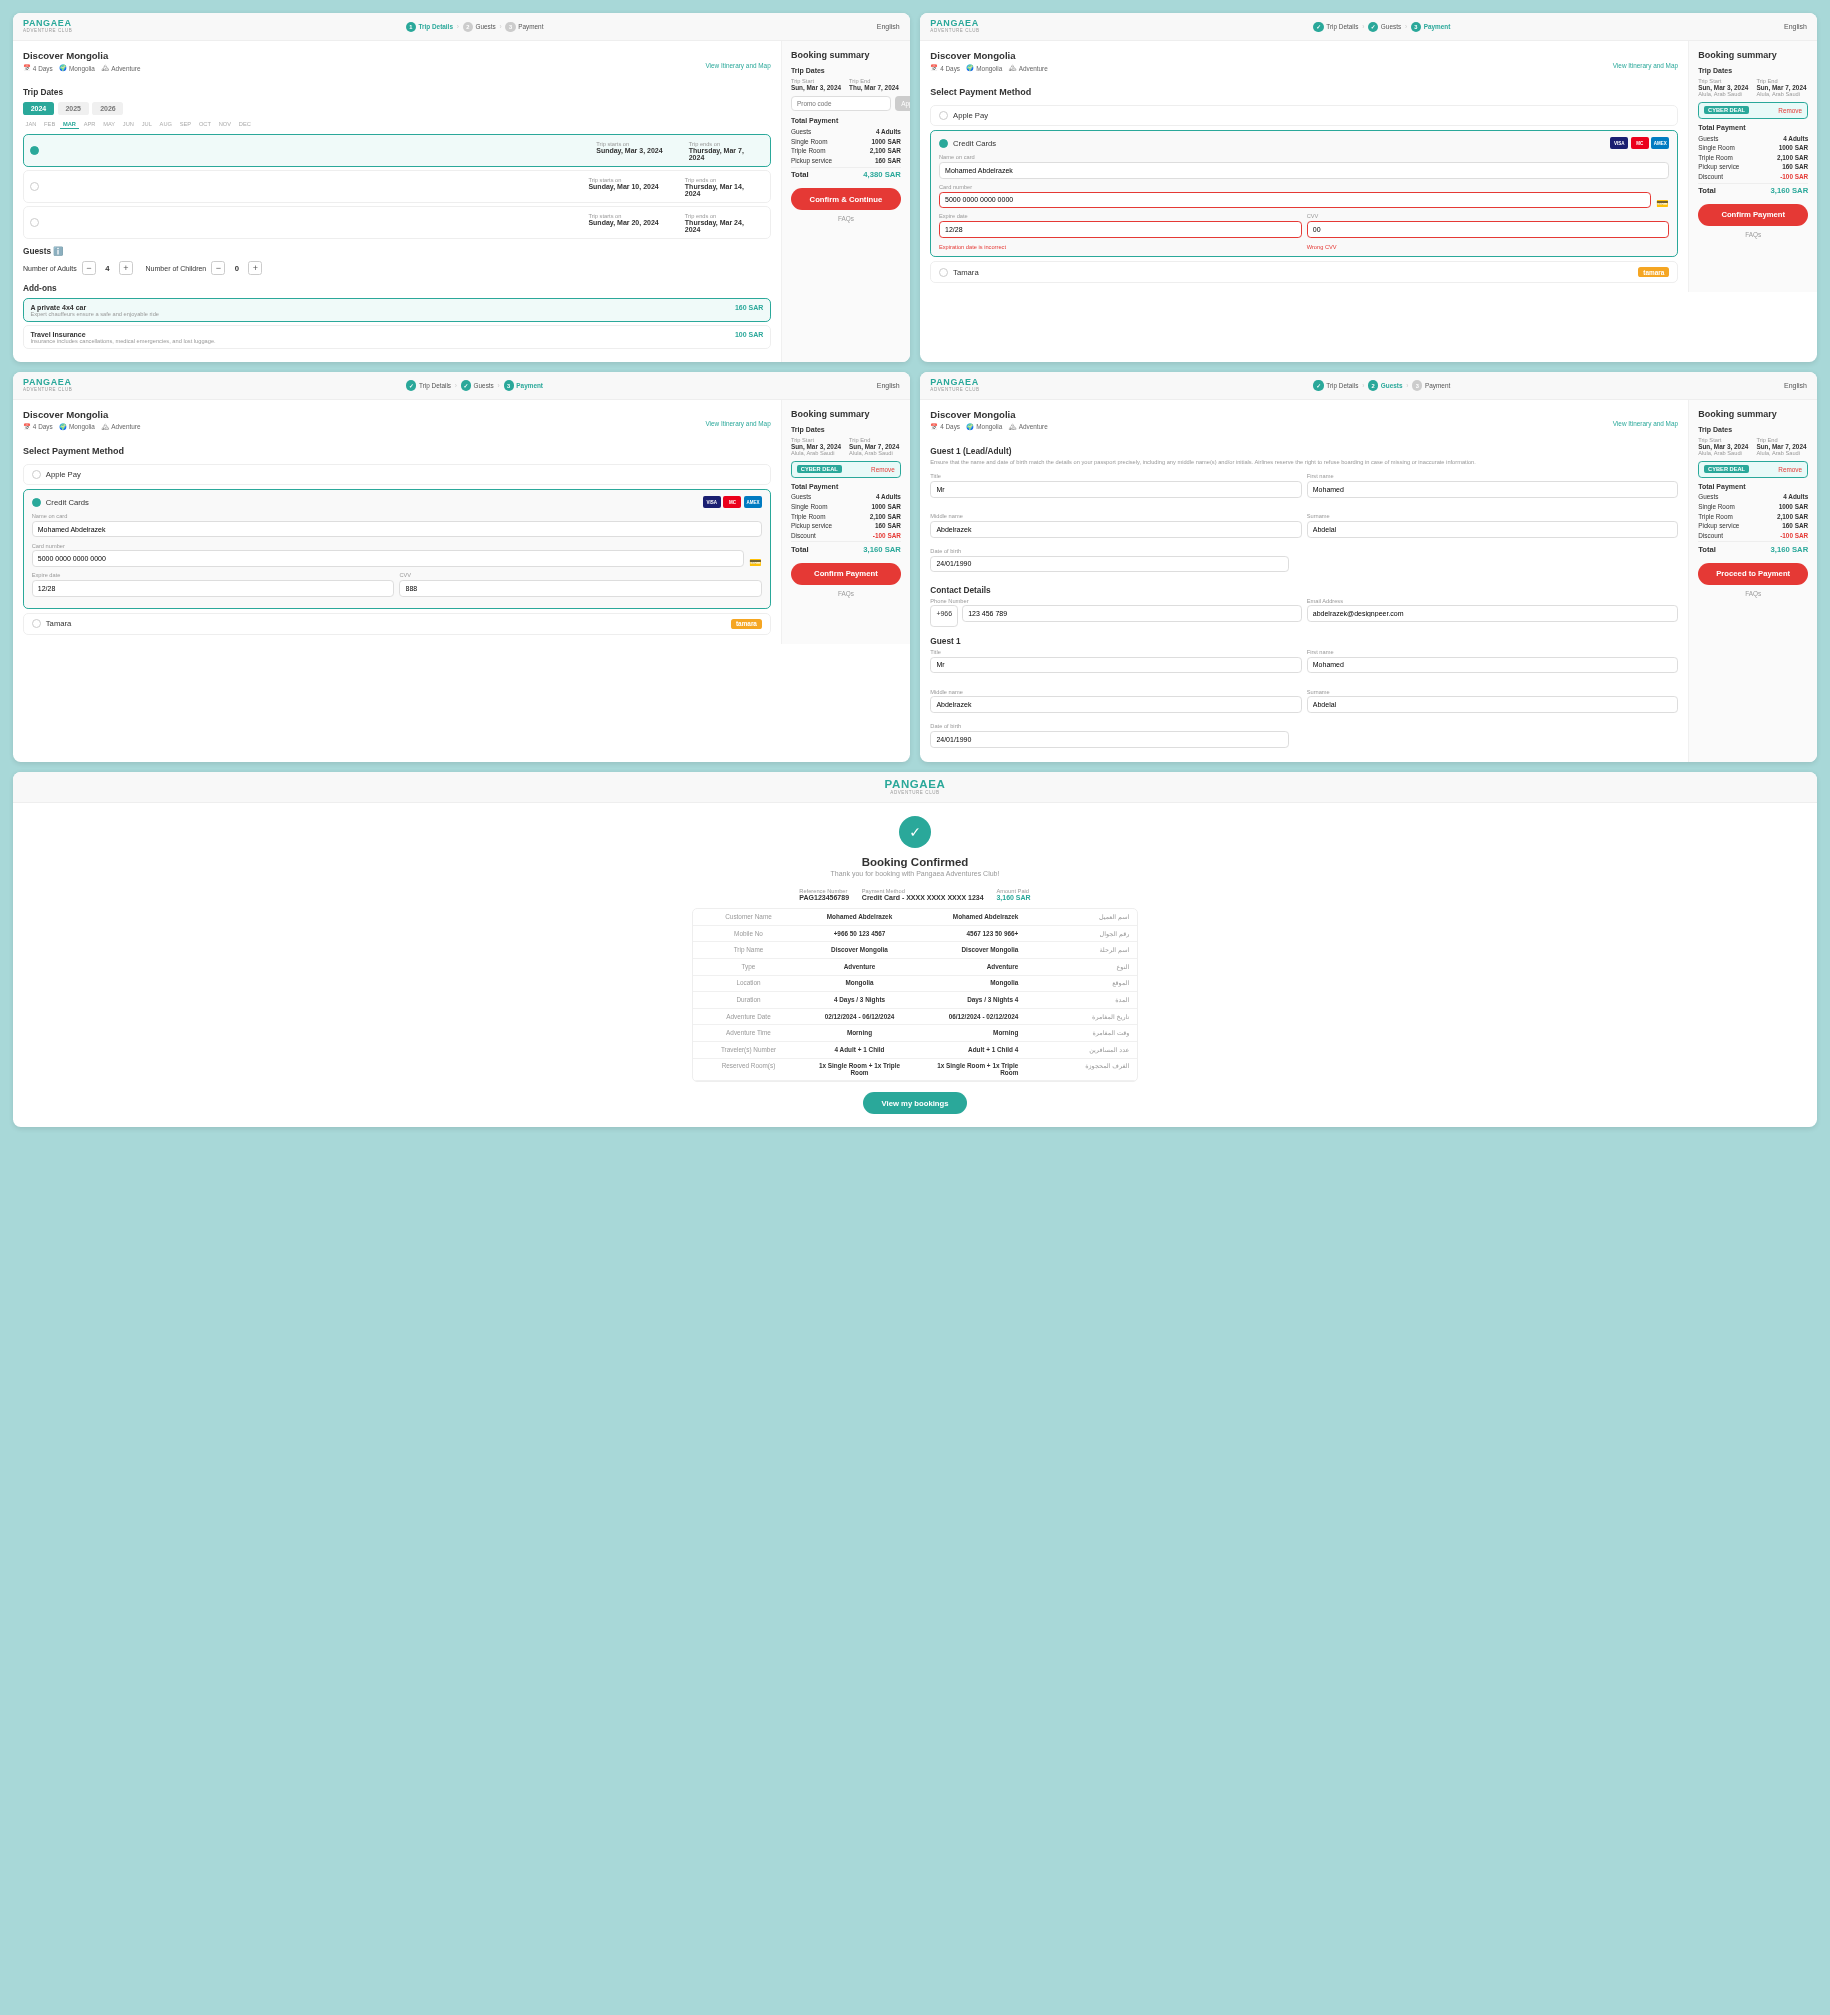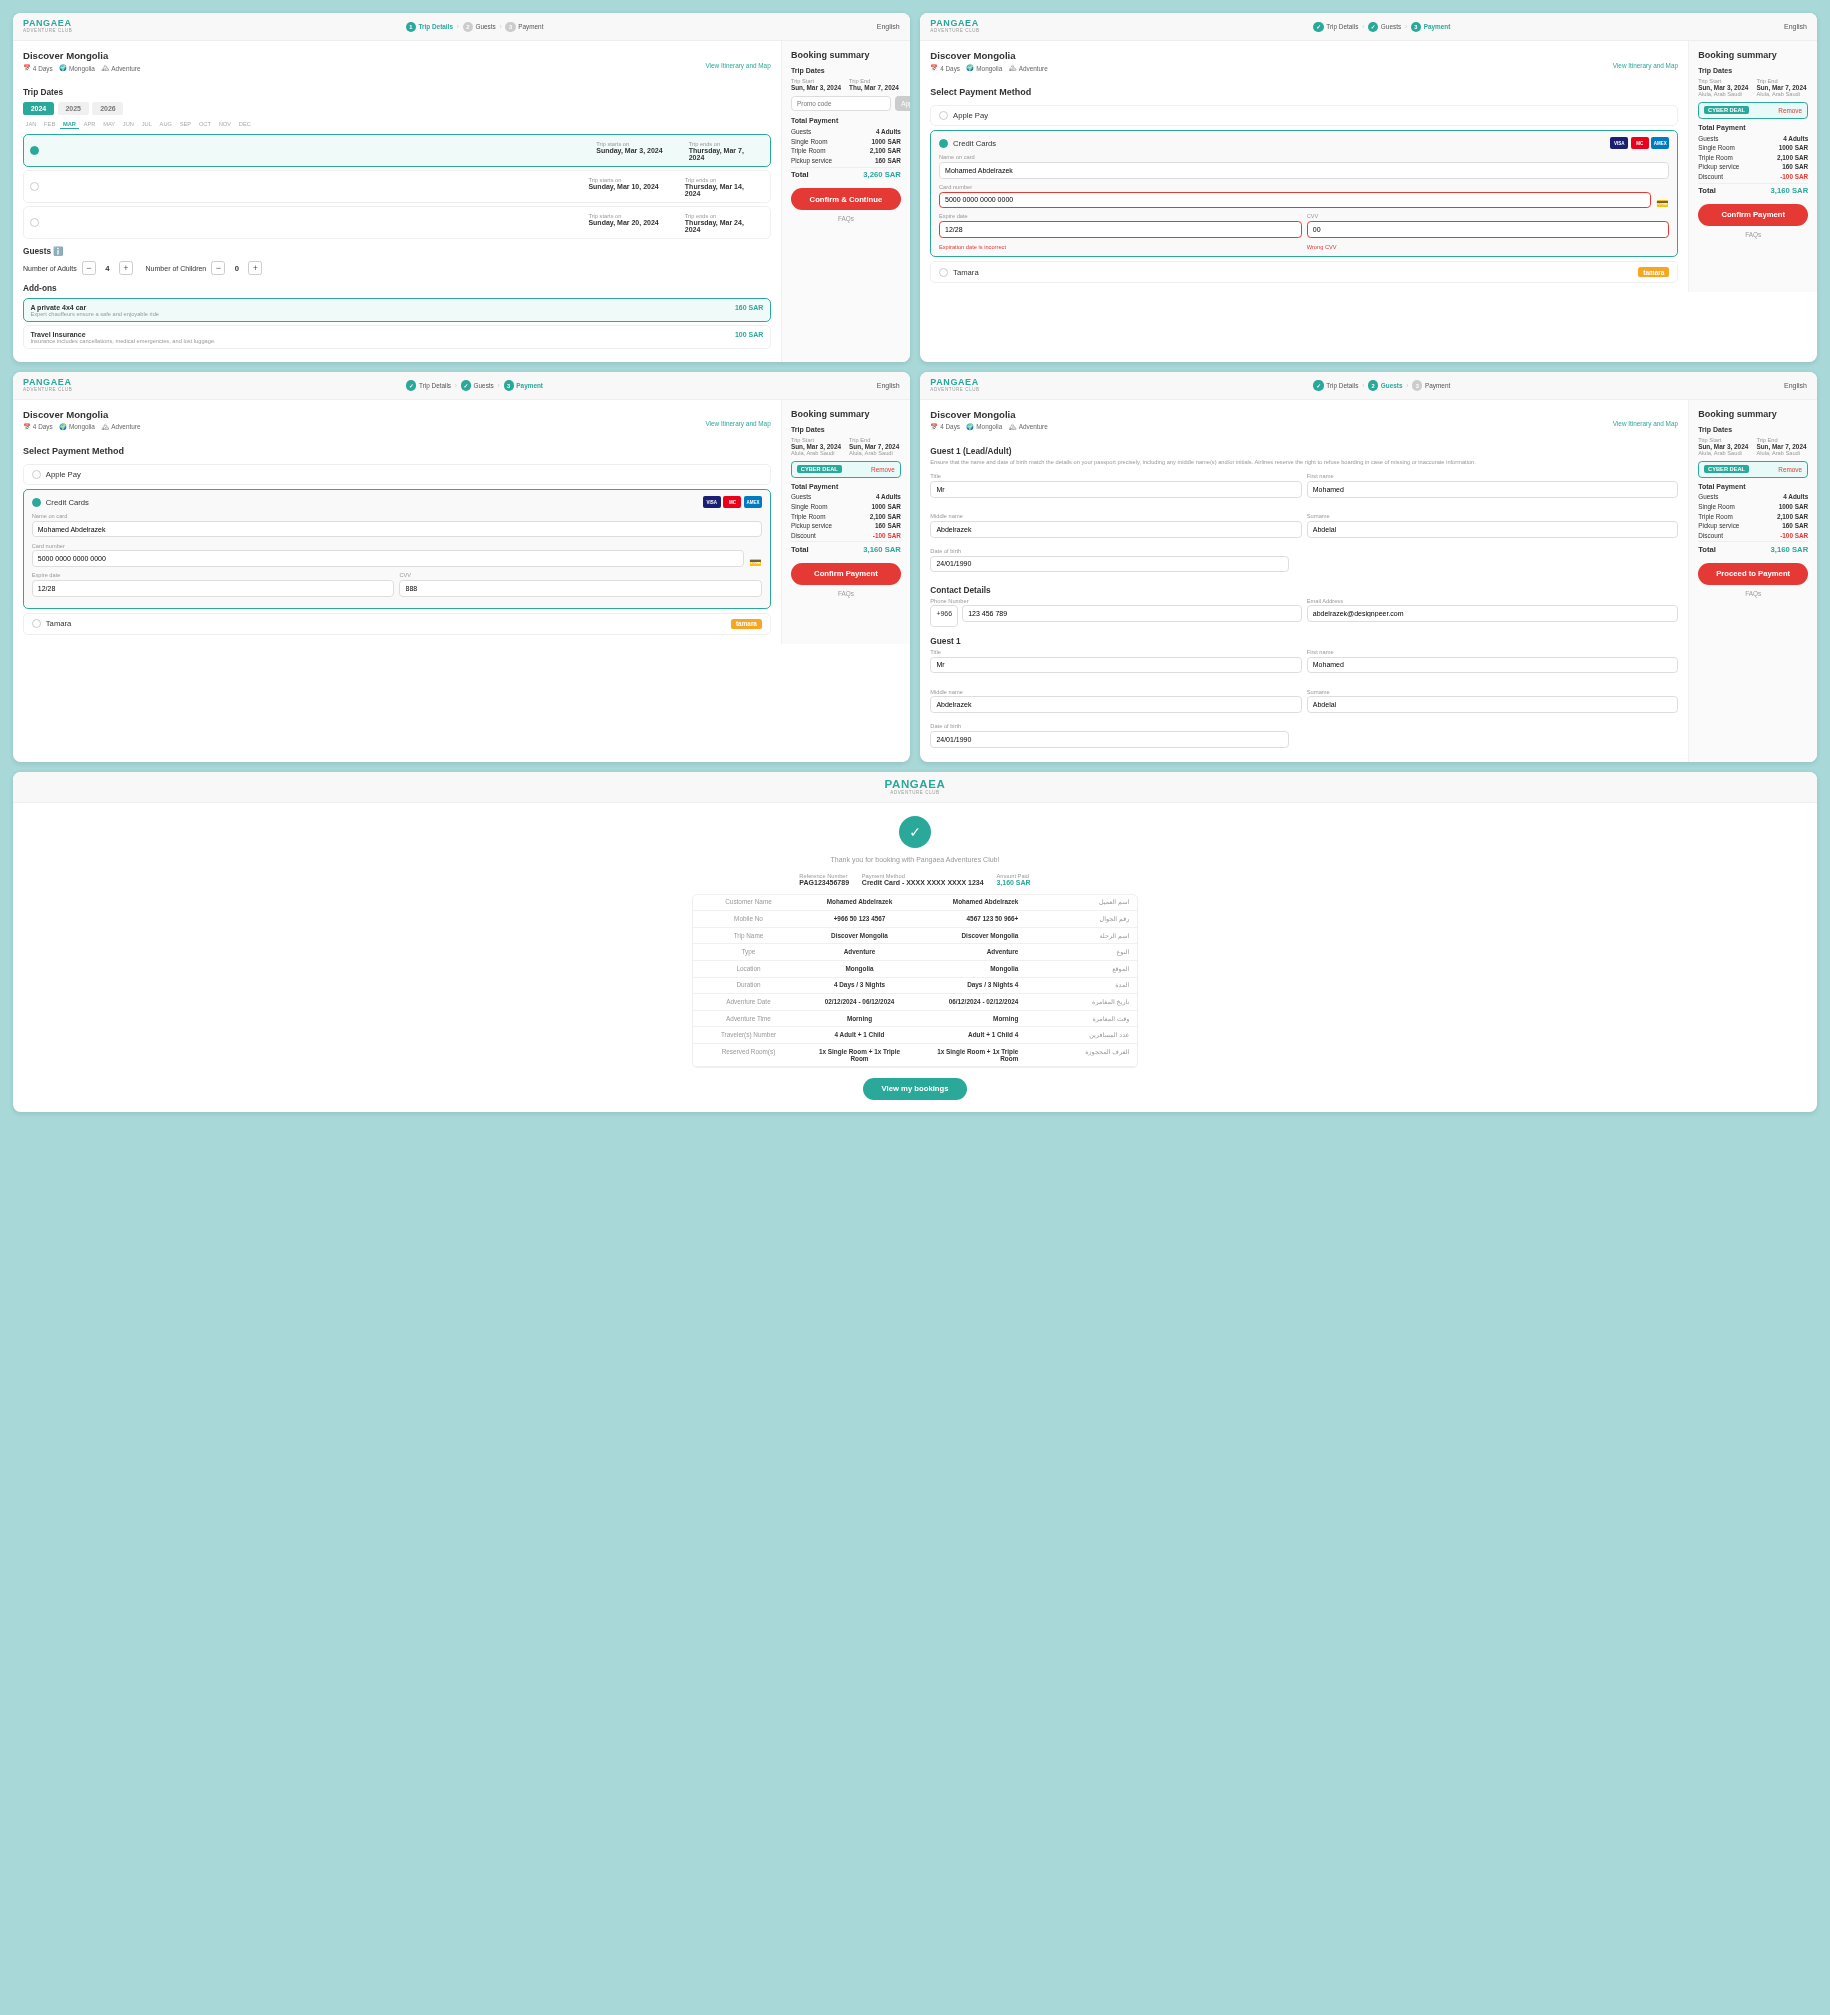--- a/index.html
+++ b/index.html
@@ -536,21 +536,21 @@
         <div class="pay-row">
           <span>Triple Room</span>
             <span class="pay-price">2,100 SAR</span>
         </div>
         <div class="pay-row">
           <span>Pickup service</span>
             <span class="pay-price">160 SAR</span>
         </div>
         <div class="pay-row total">
           <span>Total</span>
-            <span class="pay-price green">3,260 SAR</span>
+            <span class="pay-price green">4,380 SAR</span>
         </div>
         <button class="confirm-btn">Confirm &amp; Continue</button>
         <div class="faqs">FAQs</div>
       </div>
     </div>
   </div>
 
   <div class="card">
     <div class="card-header">
       <div class="brand">
@@ -1006,20 +1006,21 @@
     <div class="card-header">
       <div style="flex:1"></div>
       <div class="brand" style="text-align:center">
         <span class="brand-name" style="font-size:11.5px">PANGAEA</span>
         <span class="brand-sub">ADVENTURE CLUB</span>
       </div>
       <div style="flex:1"></div>
     </div>
     <div class="confirm-page">
       <div class="confirm-icon">✓</div>
+      <div class="confirm-title">Booking Confirmed</div>
       <div class="confirm-sub">Thank you for booking with Pangaea Adventures Club!</div>
 
       <div style="display:flex;gap:12.8px;justify-content:center;margin-bottom:7.7px;flex-wrap:wrap">
         <div style="text-align:left">
           <div style="font-size:5.7px;color:#999">Reference Number</div>
           <div style="font-size:7px;font-weight:600">PAG123456789</div>
         </div>
         <div style="text-align:left">
           <div style="font-size:5.7px;color:#999">Payment Method</div>
           <div style="font-size:7px;font-weight:600">Credit Card - XXXX XXXX XXXX 1234</div>

